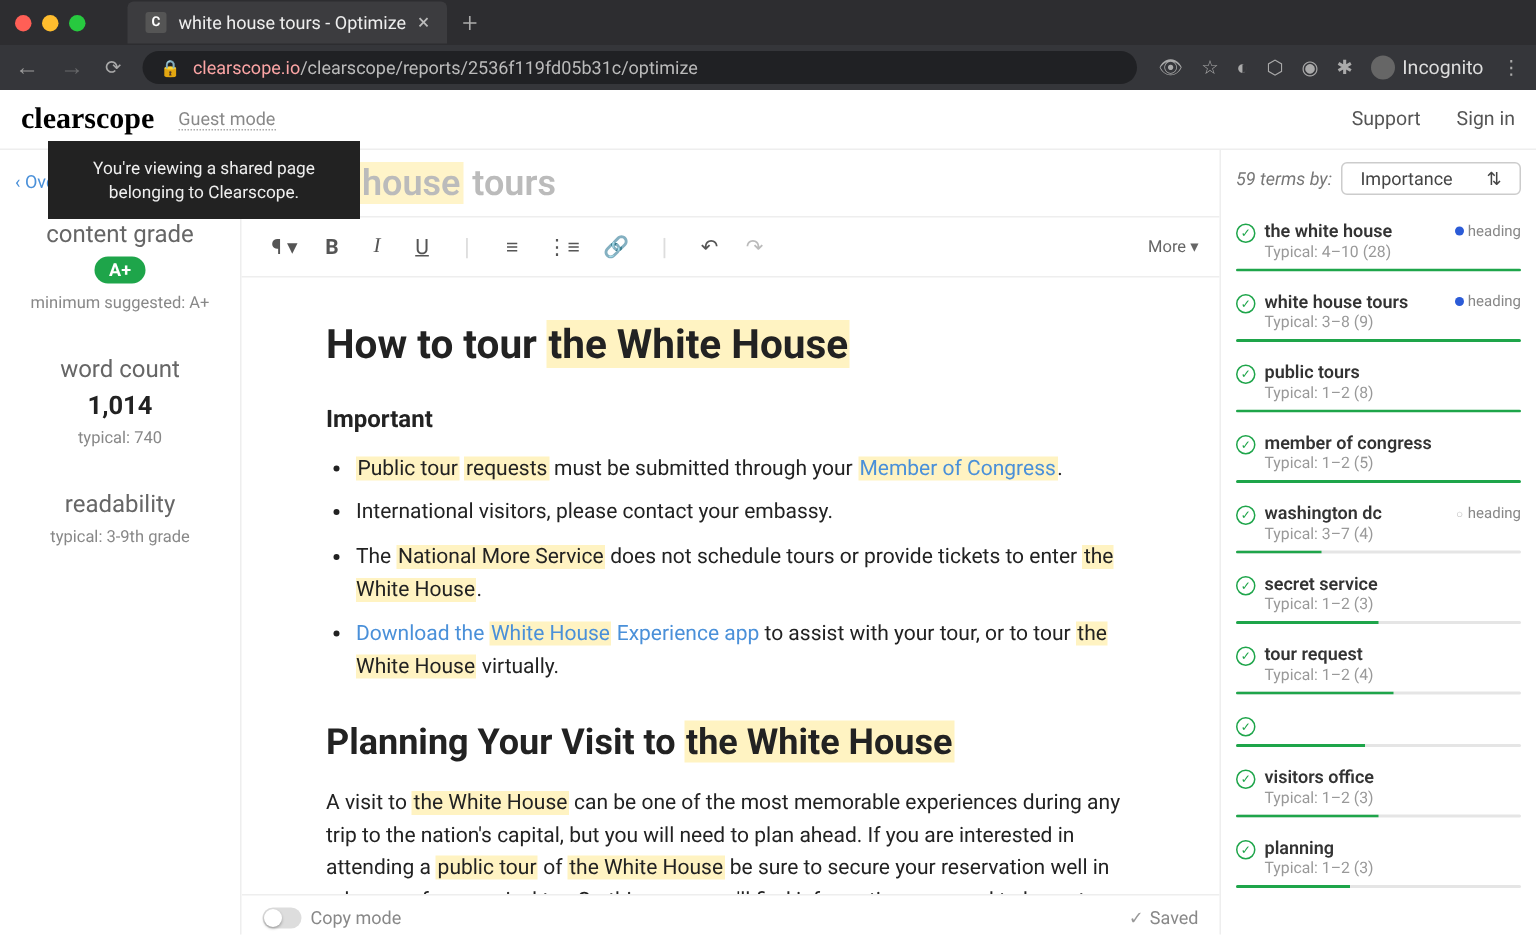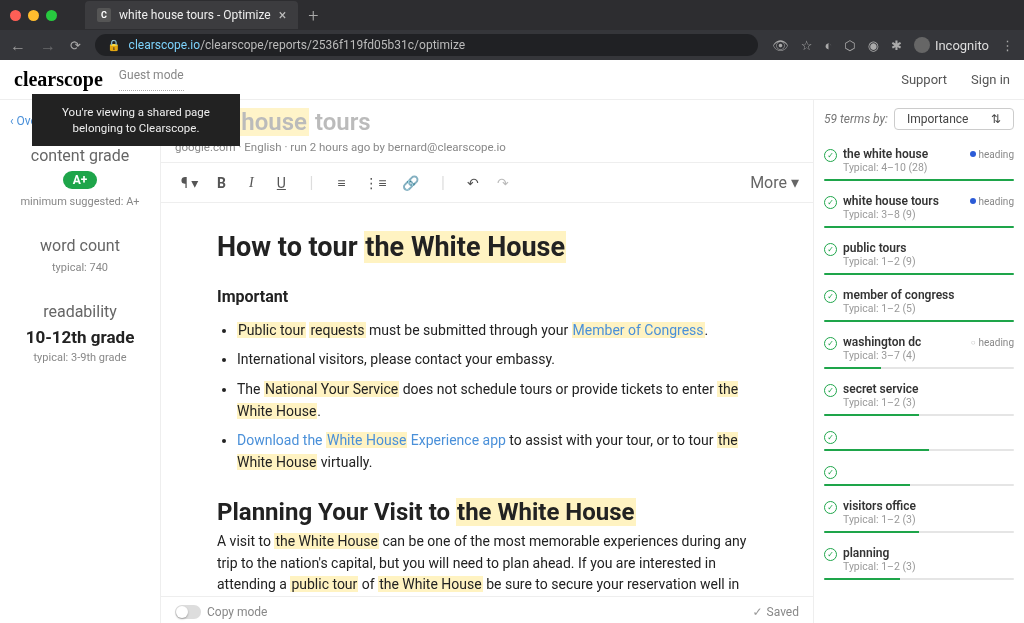--- a/index.html
+++ b/index.html
@@ -17,29 +17,29 @@
 .tab-favicon { width: 14px; height: 14px; background: #555; border-radius: 2px; display: flex; align-items: center; justify-content: center; color: #fff; font-size: 9px; font-weight: bold; }
 .tab-close { color: #bbb; font-size: 14px; }
 .new-tab { color: #aaa; margin-left: 10px; font-size: 18px; font-weight: 300; }
 
 .url-bar-row { background: #35363a; height: 30px; display: flex; align-items: center; padding: 0 10px; gap: 14px; }
 .nav-arrow { color: #9a9a9a; font-size: 16px; }
 .reload { color: #aaa; font-size: 13px; }
 .url-bar { flex: 1; background: #202124; border-radius: 14px; padding: 4px 12px; display: flex; align-items: center; gap: 8px; color: #ccc; font-size: 12px; }
 .lock { color: #aaa; font-size: 11px; }
 .url-text { color: #bbb; }
-.url-domain { color: #7dd3fc; }
+.url-domain { color: #fca5a5; }
 .chrome-icons { display: flex; gap: 12px; color: #aaa; align-items: center; }
 .chrome-icons span { font-size: 13px; }
 .incog { display: flex; align-items: center; gap: 5px; color: #ddd; font-size: 12px; }
 .incog-avatar { width: 16px; height: 16px; border-radius: 50%; background: #666; }
 
 
 .app-header { display: flex; align-items: center; justify-content: space-between; padding: 8px 14px; border-bottom: 1px solid #eee; position: relative; }
-.app-header-left { display: flex; gap: 16px; }
+.app-header-left { display: flex; align-items: center; gap: 16px; }
 .logo { font-family: Georgia, serif; font-weight: bold; font-size: 20px; color: #000; }
 .guest-mode { color: #888; font-size: 12px; border-bottom: 1px dotted #aaa; }
 .app-header-right { display: flex; gap: 24px; color: #555; font-size: 13px; }
 
 .tooltip { position: absolute; top: 34px; left: 32px; background: #222; color: #eee; font-size: 11.5px; padding: 10px 14px; border-radius: 0; width: 208px; text-align: center; line-height: 1.4; z-index: 10; }
 
 
 .layout { display: flex; height: calc(623px - 60px - 36px); }
 .left-col { width: 160px; padding: 14px 10px; text-align: center; color: #555; }
 .back-link { text-align: left; color: #4a90d9; font-size: 12px; margin-bottom: 18px; }
@@ -56,25 +56,25 @@
 .doc-title .hl { background: #fff4c9; padding: 0 2px; }
 .doc-meta { color: #888; font-size: 11.5px; margin-top: 4px; }
 
 .toolbar { height: 40px; display: flex; align-items: center; padding: 0 14px; border-bottom: 1px solid #eee; gap: 4px; color: #555; }
 .tbtn { padding: 4px 6px; font-size: 14px; min-width: 26px; text-align: center; }
 .tbtn.bold { font-weight: bold; }
 .tbtn.italic { font-style: italic; font-family: Georgia, serif; }
 .tbtn.under { text-decoration: underline; }
 .tbtn.sep { color: #ddd; font-size: 16px; }
 .toolbar-spacer { flex: 1; }
-.more-btn { color: #666; font-size: 16px; text-align: center; }
+.more-btn { color: #666; font-size: 11px; text-align: center; }
 
 .doc-body { padding: 24px 56px; overflow-y: auto; flex: 1; line-height: 1.55; color: #222; font-size: 14px; }
 .doc-body h1 { font-size: 27px; font-weight: 700; margin-bottom: 16px; }
-.doc-body h2 { font-size: 24px; font-weight: 700; margin: 20px 0 0; }
+.doc-body h2 { font-size: 24px; font-weight: 700; margin: 20px 0 12px; }
 .doc-body h3 { font-size: 16px; font-weight: 700; margin-bottom: 10px; }
 .doc-body ul { padding-left: 20px; margin-bottom: 16px; }
 .doc-body li { margin-bottom: 8px; }
 .hl { background: #fff3c2; padding: 0 1px; }
 .lk { color: #4a90d9; }
 .doc-body p { margin-bottom: 10px; }
 
 .doc-footer { border-top: 1px solid #eee; padding: 8px 14px; display: flex; align-items: center; justify-content: space-between; color: #888; font-size: 12px; }
 .copy-mode { display: flex; align-items: center; gap: 6px; }
 .toggle { width: 26px; height: 14px; border-radius: 8px; background: #ddd; position: relative; }
@@ -154,33 +154,32 @@
 
   <div class="left-col">
     <div class="back-link">‹ <span>Overview</span></div>
     <div class="metric">
       <div class="metric-label">content grade</div>
       <div class="badge-grade">A+</div>
       <div class="metric-sub">minimum suggested: A+</div>
     </div>
     <div class="metric">
       <div class="metric-label">word count</div>
+      <div class="metric-val">1,014</div>
       <div class="metric-sub">typical: 740</div>
     </div>
     <div class="metric">
       <div class="metric-label">readability</div>
-      <div class="metric-val">10-12th grade</div>
       <div class="metric-sub">typical: 3-9th grade</div>
     </div>
   </div>
 
   <div class="main-col">
     <div class="doc-header">
       <div class="doc-title"><span class="hl">white house</span><span> tours</span></div>
-      <div class="doc-meta">google.com · English · run 2 hours ago by bernard@clearscope.io</div>
     </div>
     <div class="toolbar">
       <span class="tbtn">¶ ▾</span>
       <span class="tbtn bold">B</span>
       <span class="tbtn italic">I</span>
       <span class="tbtn under">U</span>
       <span class="tbtn sep">|</span>
       <span class="tbtn">≡</span>
       <span class="tbtn">⋮≡</span>
       <span class="tbtn">🔗</span>
@@ -189,21 +188,21 @@
       <span class="tbtn" style="opacity:0.4">↷</span>
       <div class="toolbar-spacer"></div>
       <span class="more-btn"><span>More</span> ▾</span>
     </div>
     <div class="doc-body">
       <h1>How to tour <span class="hl">the White House</span></h1>
       <h3>Important</h3>
       <ul>
         <li><span class="hl">Public tour</span> <span class="hl">requests</span> must be submitted through your <span class="lk hl">Member of Congress</span>.</li>
         <li>International visitors, please contact your embassy.</li>
-        <li>The <span class="hl">National Your Service</span> does not schedule tours or provide tickets to enter <span class="hl">the White House</span>.</li>
+        <li>The <span class="hl">National More Service</span> does not schedule tours or provide tickets to enter <span class="hl">the White House</span>.</li>
         <li><span class="lk">Download the <span class="hl">White House</span> Experience app</span> to assist with your tour, or to tour <span class="hl">the White House</span> virtually.</li>
       </ul>
       <h2>Planning Your Visit to <span class="hl">the White House</span></h2>
       <p>A visit to <span class="hl">the White House</span> can be one of the most memorable experiences during any trip to the nation's capital, but you will need to plan ahead. If you are interested in attending a <span class="hl">public tour</span> of <span class="hl">the White House</span> be sure to secure your reservation well in advance of your arrival to . On this page, you'll find information you need to know to start planning your .</p>
     </div>
     <div class="doc-footer">
       <div class="copy-mode">
         <div class="toggle"></div>
         <span>Copy mode</span>
       </div>
@@ -254,21 +253,21 @@
           </div>
         </div>
         <div class="term-item">
     <div class="term-row">
       <div class="term-ck">✓</div>
       <div class="term-text">
         <div style="display:flex;justify-content:space-between;align-items:center">
           <span class="term-name">public tours</span>
 
         </div>
-        <div class="term-typ">Typical: 1–2 (9)</div>
+        <div class="term-typ">Typical: 1–2 (8)</div>
       </div>
     </div>
     <div class="term-bar">
             <div class="term-bar-fill" style="width:100%"></div>
           </div>
         </div>
         <div class="term-item">
     <div class="term-row">
       <div class="term-ck">✓</div>
       <div class="term-text">
@@ -309,20 +308,27 @@
         <div class="term-typ">Typical: 1–2 (3)</div>
       </div>
     </div>
     <div class="term-bar">
             <div class="term-bar-fill" style="width:50%"></div>
           </div>
         </div>
         <div class="term-item">
     <div class="term-row">
       <div class="term-ck">✓</div>
+      <div class="term-text">
+        <div style="display:flex;justify-content:space-between;align-items:center">
+          <span class="term-name">tour request</span>
+
+        </div>
+        <div class="term-typ">Typical: 1–2 (4)</div>
+      </div>
     </div>
     <div class="term-bar">
             <div class="term-bar-fill" style="width:55%"></div>
           </div>
         </div>
         <div class="term-item">
     <div class="term-row">
       <div class="term-ck">✓</div>
     </div>
     <div class="term-bar">

